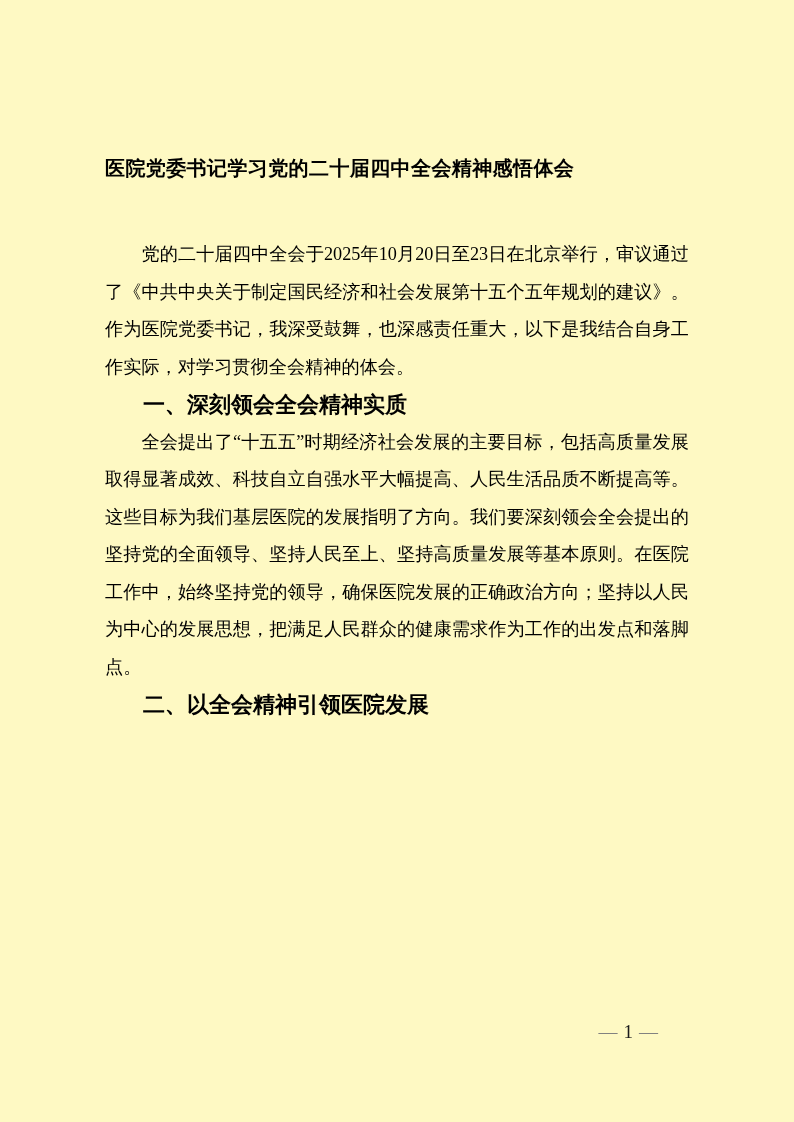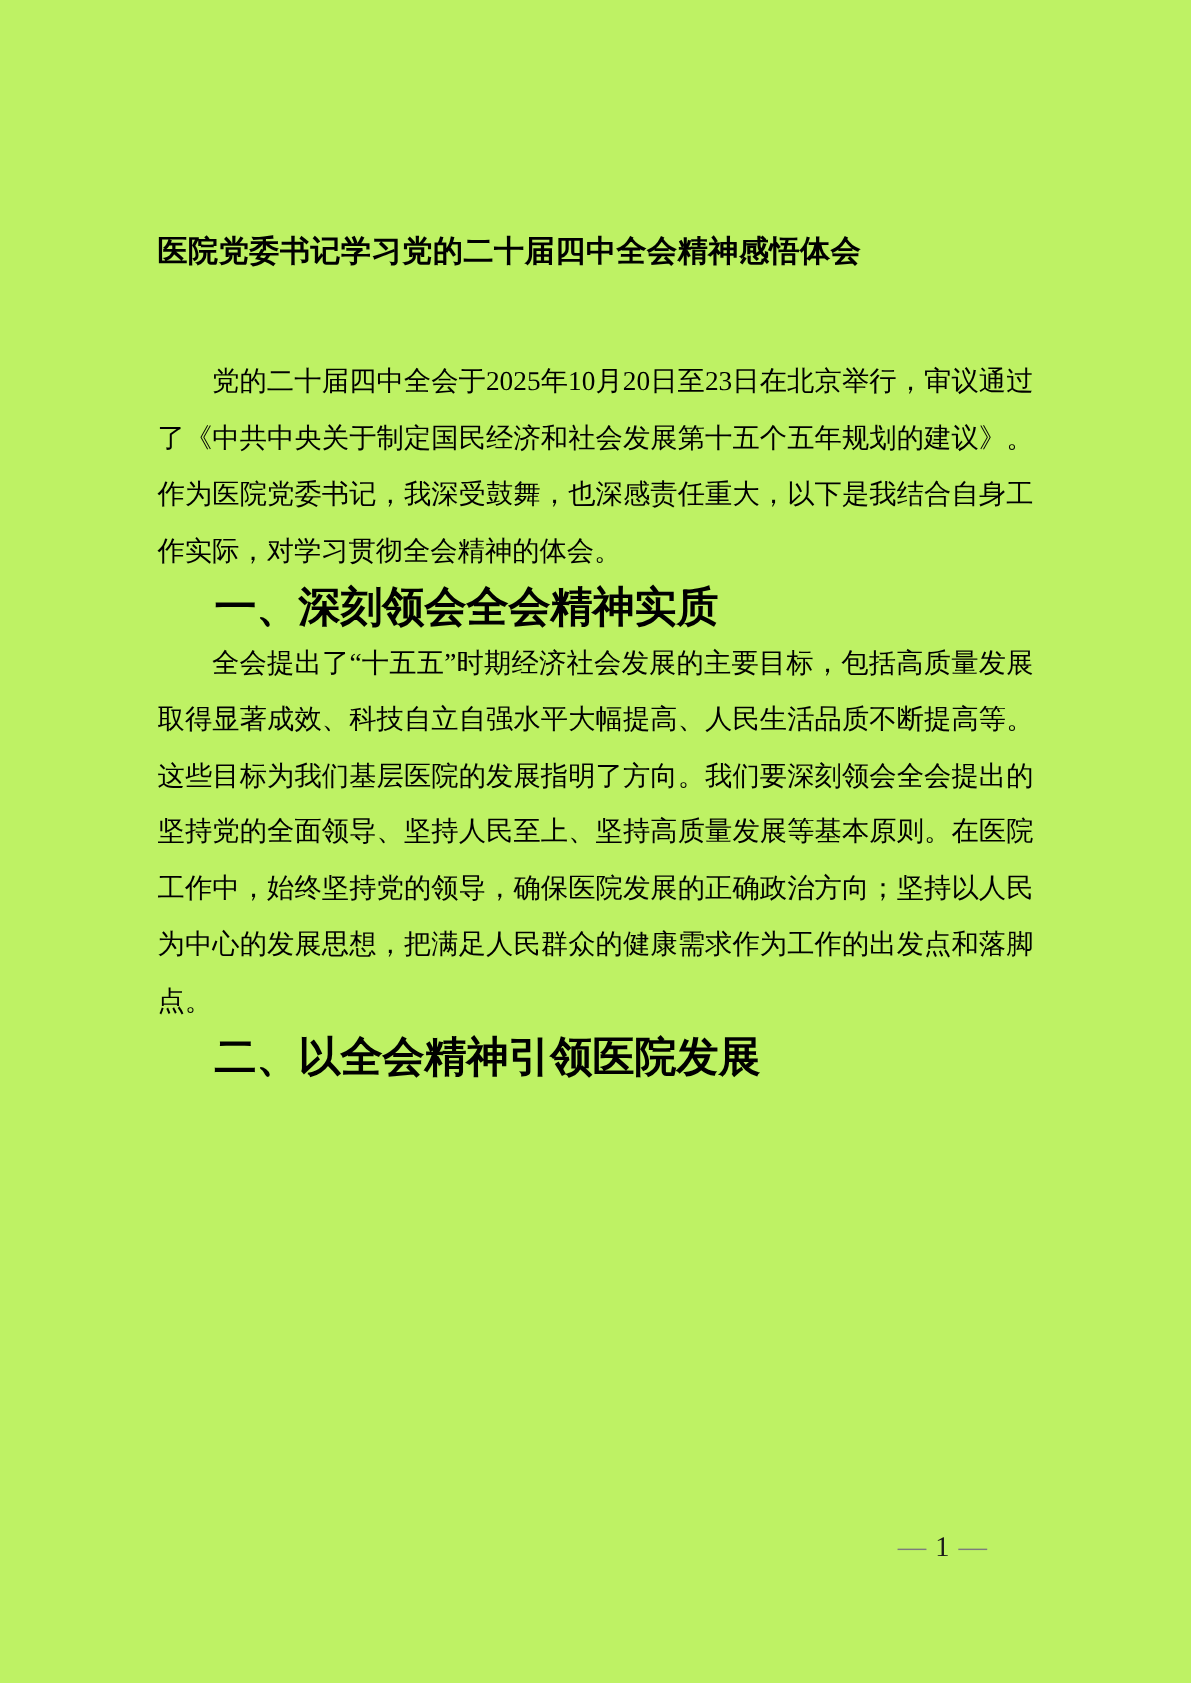--- a/index.html
+++ b/index.html
@@ -4,21 +4,21 @@
 <style>
   html, body {
     margin: 0;
     padding: 0;
     background: #ffffff;
   }
   .page {
     position: relative;
     width: 794px;
     height: 1122px;
-    background: #bef264;
+    background: #fef9c3;
     box-sizing: border-box;
     padding: 152px 105px 0 105px;
     overflow: hidden;
     color: #000000;
   }
   .doc-title {
     margin: 0;
     font-family: "Liberation Sans", sans-serif;
     font-weight: 700;
     font-size: 20px;
@@ -36,21 +36,21 @@
     text-indent: 2em;
     color: #000000;
   }
   .para.first {
     margin-top: 52px;
   }
   .sec-heading {
     margin: 0;
     font-family: "Liberation Sans", sans-serif;
     font-weight: 700;
-    font-size: 28px;
+    font-size: 22px;
     line-height: 37.5px;
     text-indent: 38px;
     color: #000000;
     white-space: nowrap;
   }
   .page-num {
     position: absolute;
     top: 1020px;
     right: 130px;
     font-family: "Liberation Serif", serif;

